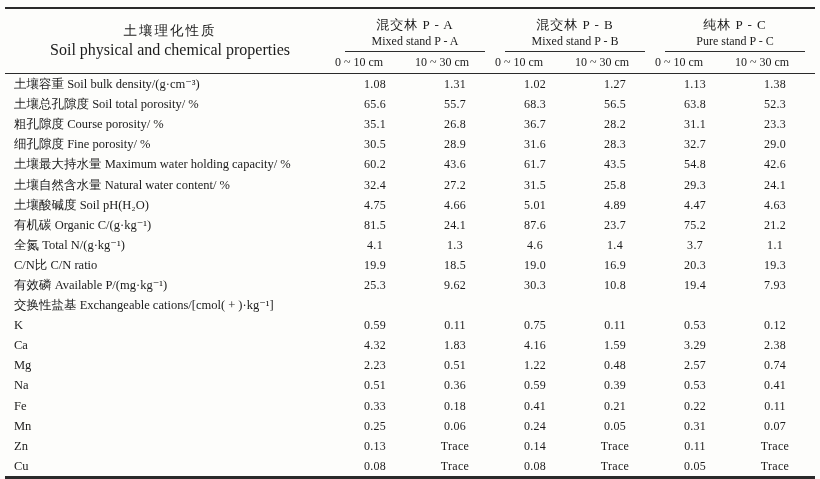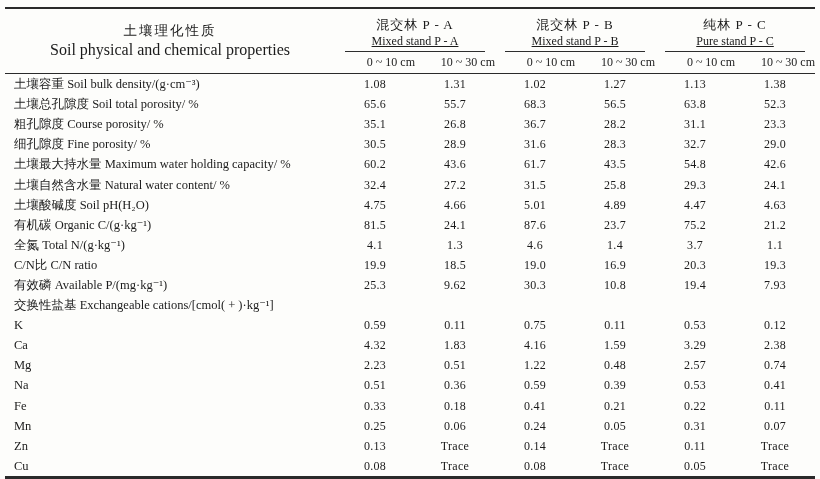--- a/index.html
+++ b/index.html
@@ -37,24 +37,24 @@
   .prop-en { font-size: 16px; }
   .grp-head { vertical-align: top; padding-top: 8px; }
   .grp-inner {
     margin: 0 10px;
     border-bottom: 1.2px solid #2e2e2e;
     padding-bottom: 2px;
     text-align: center;
     line-height: 1.3;
   }
   .grp-cn { font-size: 13px; letter-spacing: 1px; }
-  .grp-en { font-size: 12px; text-decoration: underline; }
+  .grp-en { font-size: 12px; }
   tr.depth-row th {
     font-size: 12px;
-    text-align: right;
+    text-align: left;
     height: 21px;
     border-bottom: 1.6px solid #2a2a2a;
   }
   tr.head-row th { border-bottom: 1.6px solid #2a2a2a; }
   tr.head-row th.grp-head { border-bottom: none; }
 
   
   td { padding: 0; font-size: 12.5px; height: 20.1px; vertical-align: middle; }
   td.lbl {
     text-align: left;

